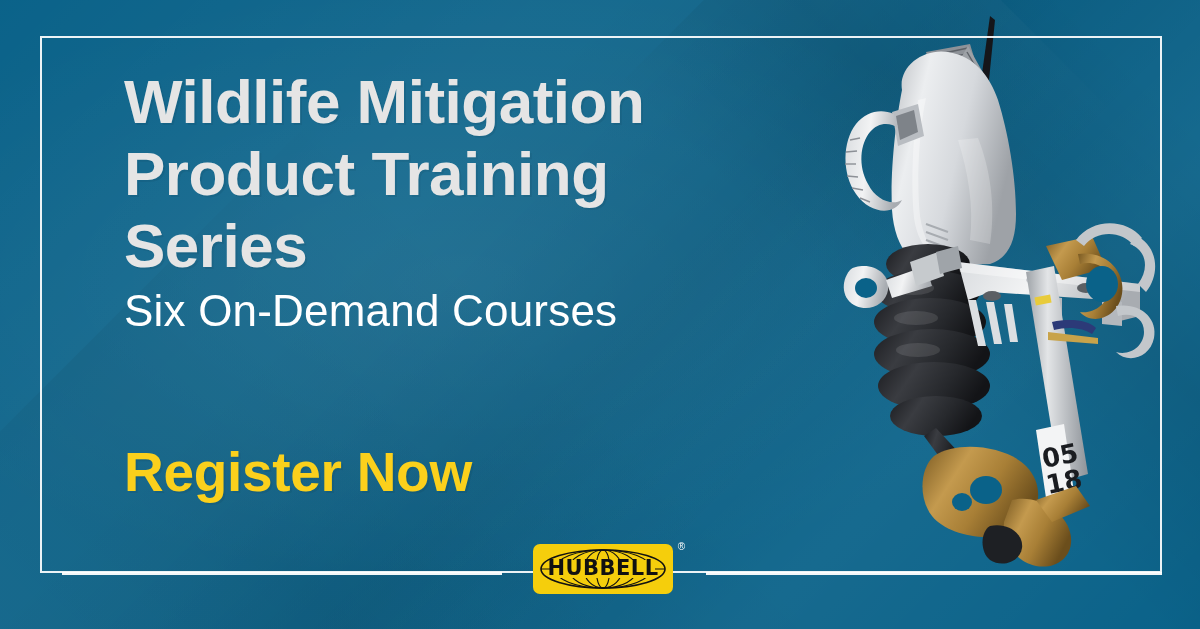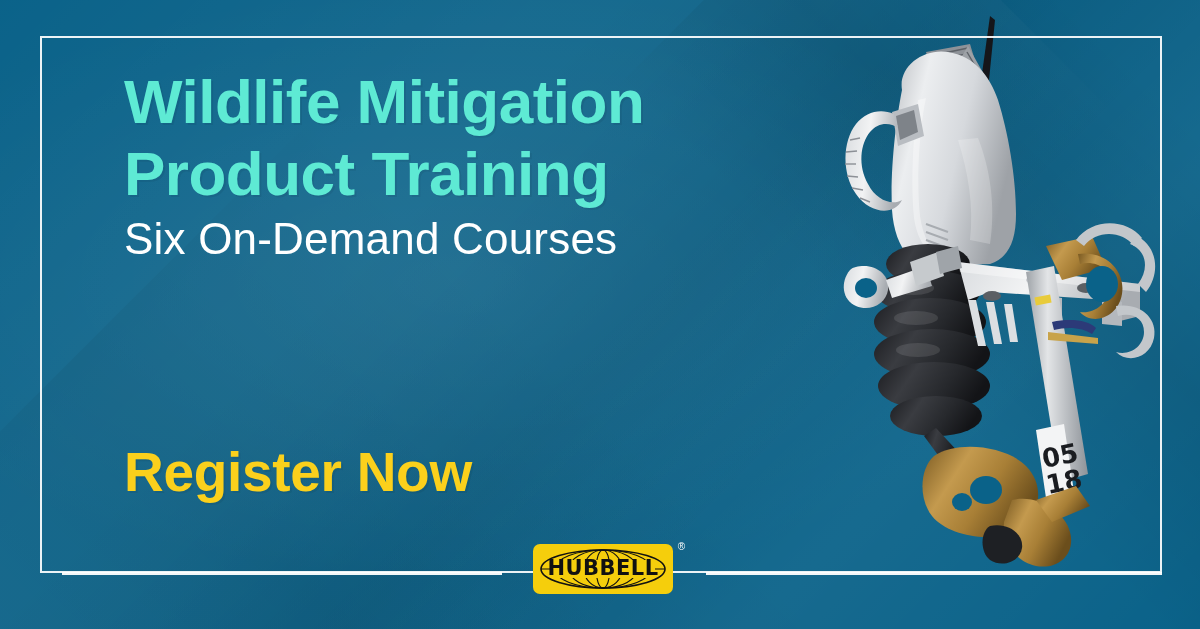--- a/index.html
+++ b/index.html
@@ -91,21 +91,21 @@
   }
 
   
   .copy {
     position: absolute;
     left: 124px;
     top: 66px;
     width: 700px;
   }
   .headline {
-    color: #5eead4;
+    color: #e5e5e5;
     font-size: 62px;
     line-height: 72px;
     font-weight: 700;
     letter-spacing: -0.5px;
     margin: 0;
     text-shadow: 2px 2px 0 rgba(0,0,0,0.06);
   }
   .subhead {
     color: #ffffff;
     font-size: 44px;
@@ -333,20 +333,21 @@
                C 244 328, 228 326, 214 330 Z" fill="#2c3a78"></path>
       <path d="M208 332 L258 338 L258 344 L208 340 Z" fill="#c8a34a"></path>
     </svg>
   </div>
 
   <div class="frame"></div>
 
   <div class="copy">
     <div class="headline">Wildlife Mitigation</div>
     <div class="headline">Product Training</div>
+    <div class="headline">Series</div>
     <div class="subhead">Six On-Demand Courses</div>
   </div>
 
   <div class="cta">Register Now</div>
 
   <div class="rule rule-left"></div>
   <div class="rule rule-right"></div>
 
   <div class="logo">
     <svg width="140" height="50" viewBox="0 0 140 50">

